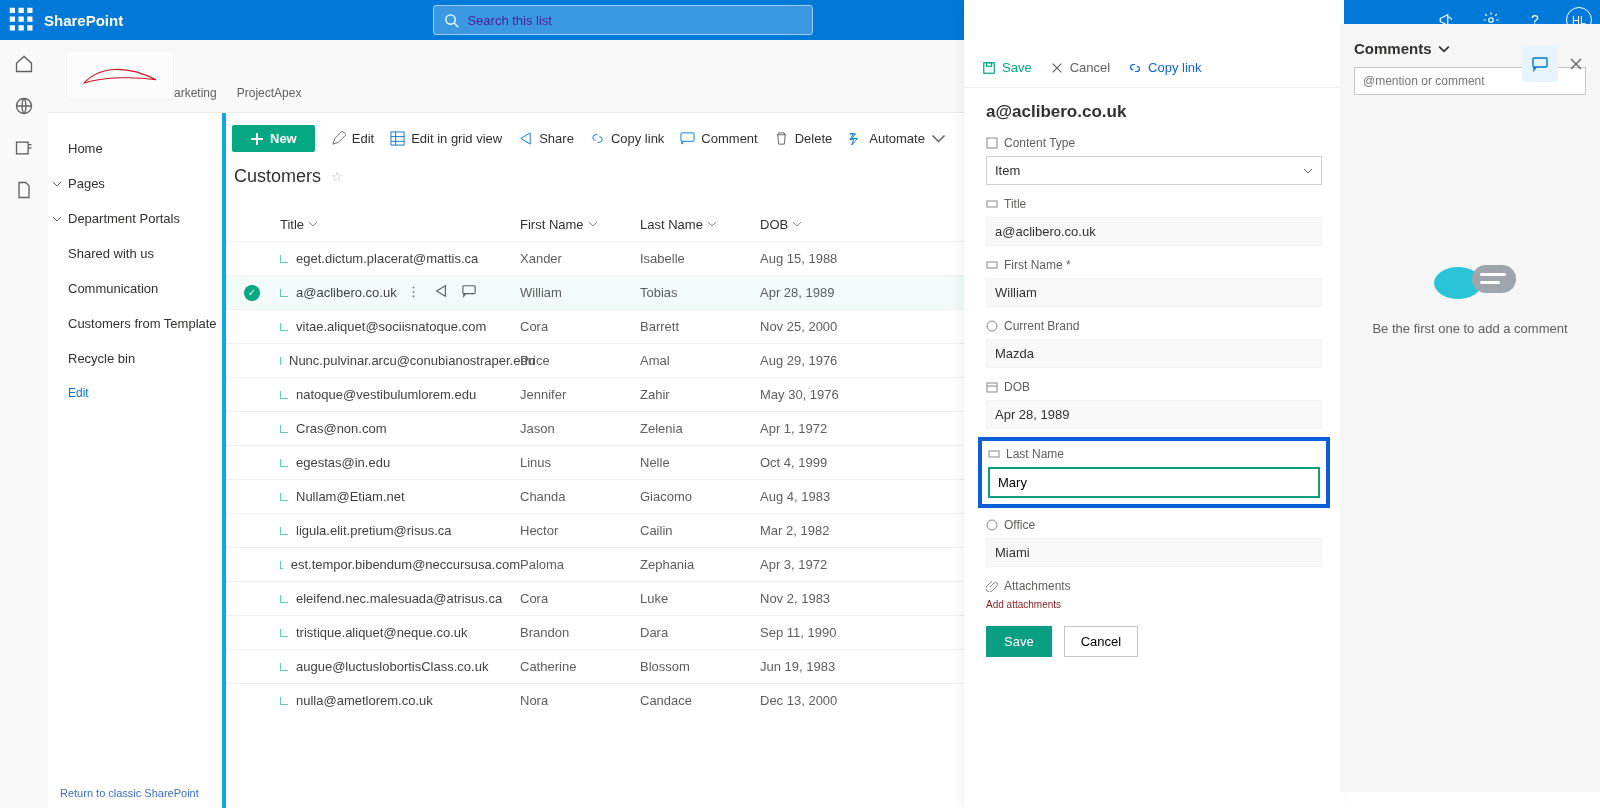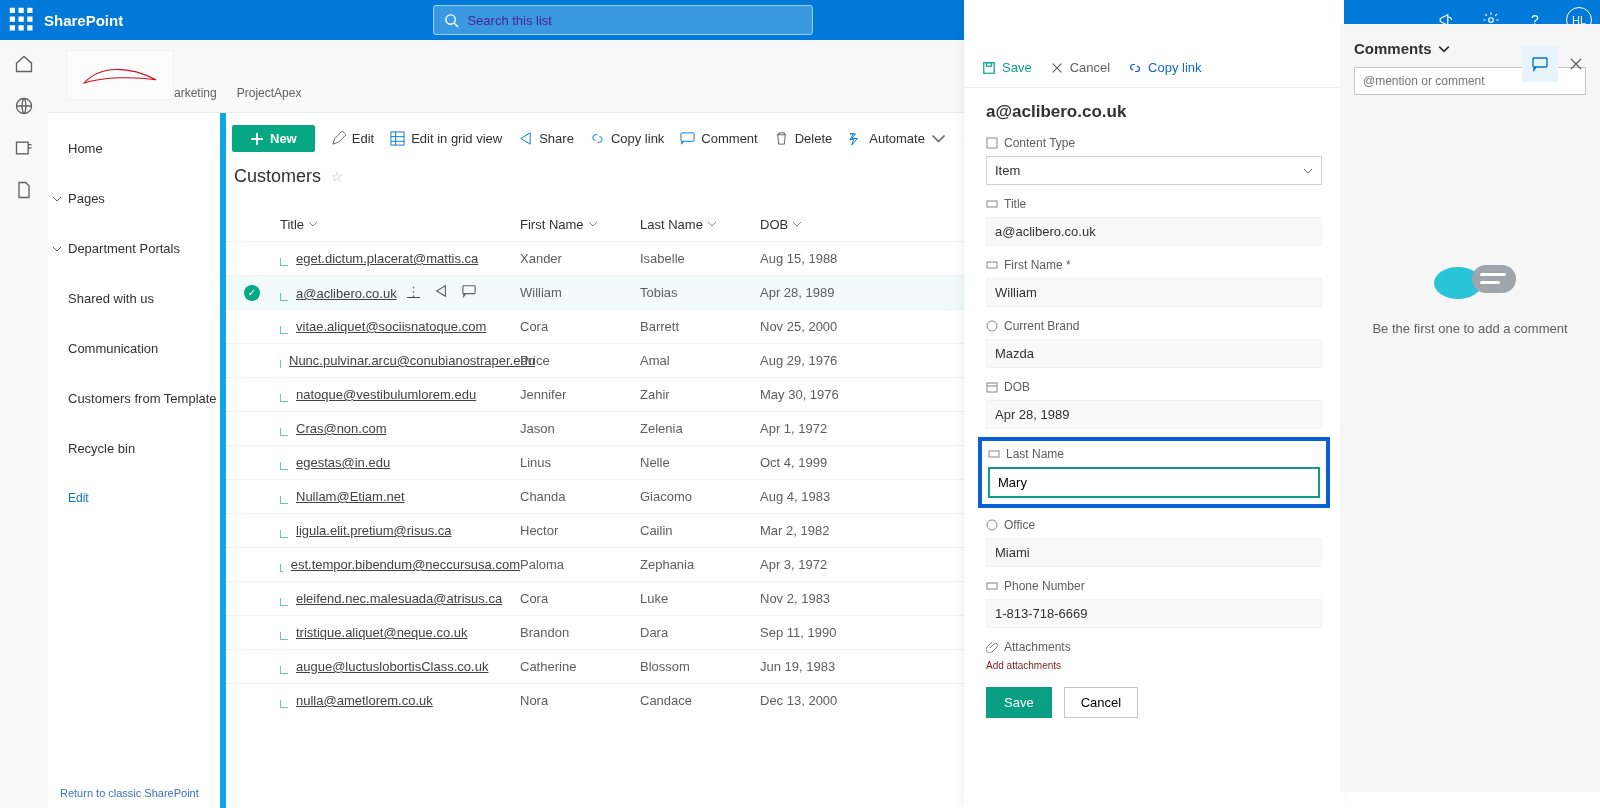--- a/index.html
+++ b/index.html
@@ -29,21 +29,21 @@
   .site-logo { width: 108px; height: 50px; background: #fcfcfc; margin-top:4px; border: 1px solid #f2f2f2; display:flex; align-items:center; justify-content:center; position:relative;}
   .site-logo svg { width: 90px; height: 32px;}
   .site-nav { margin-left: 0px; display: flex; gap: 20px; font-size: 12px; color:#616161; margin-top: 2px; position:absolute; left: 66px; top: 44px; }
   .site-nav a { color:#616161; text-decoration: none; cursor:pointer;}
 
   .divider { height:1px; background:#edebe9; margin: 2px 0 0 0; }
 
   
   .content-row { display:flex; height: calc(100% - 72px); }
 
-  .leftnav { width: 178px; background:#fff; border-right: 6px solid #0ea5e9; padding: 18px 0 0 20px; display:flex; flex-direction:column; gap: 15px; position: relative; }
+  .leftnav { width: 178px; background:#fff; border-right: 4px solid #0ea5e9; padding: 18px 0 0 20px; display:flex; flex-direction:column; gap: 0; position: relative; }
   .leftnav .item { padding: 10px 0; font-size: 13px; color:#323130; cursor:pointer; display:flex; align-items:center; gap:6px; }
   .leftnav .item.link { color:#0078d4; font-size:12px; }
   .leftnav .chev { width:10px; height:10px; color:#616161; margin-left:-16px; }
   .leftnav .return { position:absolute; bottom: 10px; left: 12px; color:#3b72bf; font-size: 11px; cursor:pointer;}
 
   .list-area { flex:1; background:#fff; padding: 12px 12px 0 0; overflow:hidden;}
 
   .cmdbar { display:flex; align-items:center; gap: 16px; padding: 0 0 14px 6px; font-size: 13px; color:#323130; }
   .cmdbar .btn-new { background:#05a882; color:#fff; padding: 6px 18px; border-radius:2px; display:flex; align-items:center; gap:6px; cursor:pointer; font-weight:600; }
   .cmdbar .cmd { display:flex; align-items:center; gap:6px; cursor:pointer; color:#323130; }
@@ -53,21 +53,21 @@
   .list-title { display:flex; align-items:center; gap:10px; padding-left: 8px; margin-bottom: 20px; }
   .list-title h2 { font-size: 18px; font-weight: 400; }
   .list-title .star { color:#b6b6b6; }
 
   .table { width: 100%; }
   .thead, .trow { display:grid; grid-template-columns: 50px 240px 120px 120px 120px 1fr; align-items:center; height: 34px; padding-left: 4px; }
   .thead { color:#323130; font-size: 13px; font-weight:400; }
   .thead .hcell { display:flex; align-items:center; gap:4px; color:#323130; }
   .thead .hcell svg { width:10px; height:10px; color:#8a8886;}
   .trow { border-top: 1px solid #f2f2f2; font-size:13px; color:#5e5e5e; }
-  .trow .cell-title { color:#424242; display:flex; align-items:flex-end; gap:6px;text-decoration:underline;}
+  .trow .cell-title { color:#424242; display:flex; align-items:center; gap:6px;}
   .trow .cell-title .mini-badge { width:8px; height:8px; border-left:1px solid #05a882; border-bottom:1px solid #05a882; margin-right:2px; opacity:0.6;}
   .trow.selected { background:#f2fbf9; }
   .trow.selected .check { width:16px; height:16px; border-radius:50%; background:#05a882; color:#fff; font-size:10px; display:flex; align-items:center; justify-content:center; margin-left:14px;}
   .trow.selected .row-ctrls { margin-left:auto; margin-right:44px; display:flex; gap:14px; color:#616161;}
   .trow .chk-space { width:50px; }
 
   
   .panel { position: absolute; top: 0; right: 0; width: 380px; background:#fff; height: 808px; box-shadow: -4px 0 12px rgba(0,0,0,0.05); z-index: 10; display:flex; flex-direction:column; }
   .panel-cmdbar { height: 40px; margin-top:48px; display:flex; align-items:center; gap: 18px; padding: 0 18px; border-bottom: 1px solid #efefef; font-size: 13px; }
   .panel-cmdbar .pcmd { display:flex; align-items:center; gap:6px; cursor:pointer; }
@@ -530,29 +530,20 @@
     <div class="field">
       <div class="flabel">
           <svg viewBox="0 0 12 12" fill="none" stroke="#888">
             <circle cx="6" cy="6" r="5"></circle>
           </svg>
           <span>Office</span>
         </div>
       <div class="fvalue">Miami</div>
     </div>
 
-    <div class="field">
-      <div class="flabel">
-          <svg viewBox="0 0 12 12" fill="none" stroke="#888">
-            <rect x="1" y="3" width="10" height="6"></rect>
-          </svg>
-          <span>Phone Number</span>
-        </div>
-      <div class="fvalue">1-813-718-6669</div>
-    </div>
 
     <div class="field">
       <div class="flabel">
           <svg viewBox="0 0 12 12" fill="none" stroke="#888">
             <path d="M4 7l4-4a2 2 0 013 3l-5 5a3 3 0 01-5-5l5-5"></path>
           </svg>
           <span>Attachments</span>
         </div>
       <div class="add-attach">Add attachments</div>
     </div>

